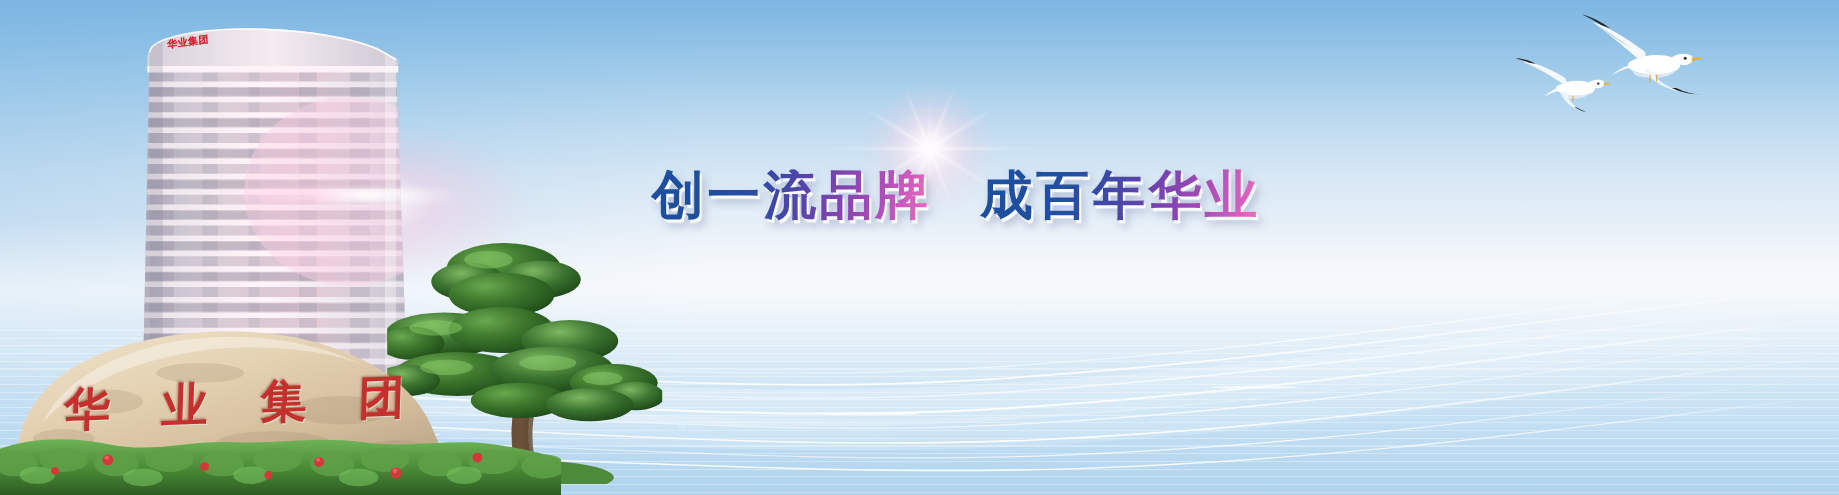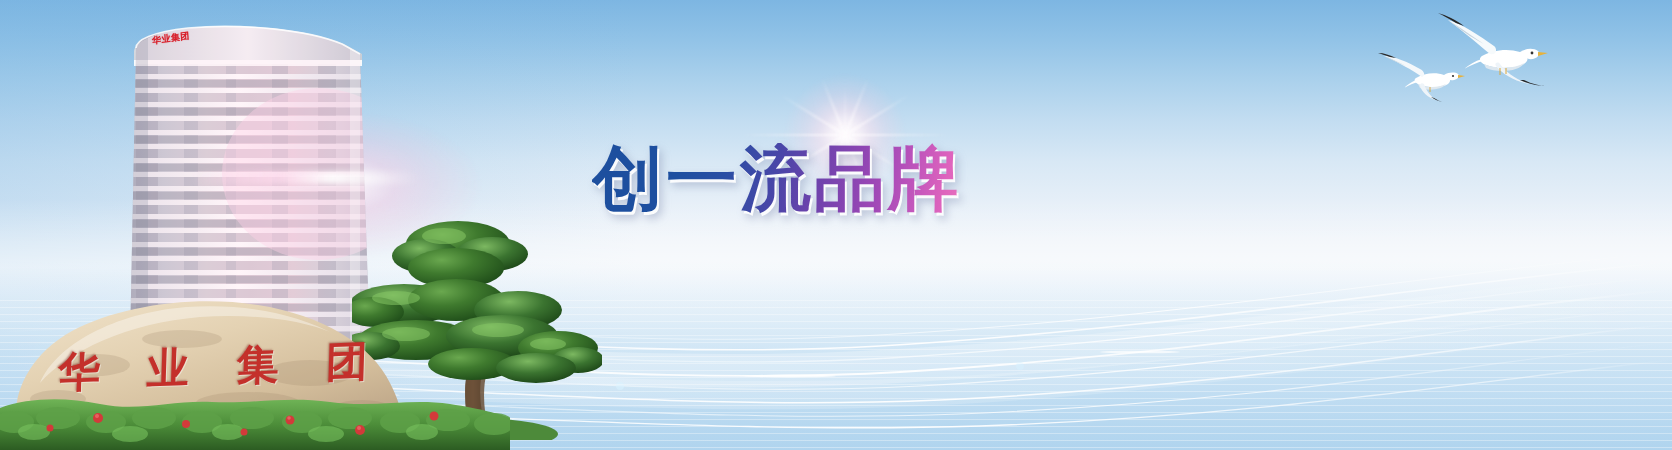--- a/index.html
+++ b/index.html
@@ -216,21 +216,21 @@
     left: 592px; top: 128px;
     width: 760px;
     height: 100px;
     display: flex;
     align-items: center;
     white-space: nowrap;
     pointer-events: none;
   }
   .headline-text {
     font-family: "DejaVu Sans", "Liberation Sans", sans-serif;
-    font-size: 71px;
+    font-size: 48px;
     font-weight: bold;
     letter-spacing: 3px;
     line-height: 1;
     background: linear-gradient(100deg,
       #1d4f9e 0%,
       #1e4fa0 24%,
       #2a4ea4 36%,
       #4a46a8 50%,
       #6c43ac 60%,
       #8a45b2 70%,
@@ -594,15 +594,16 @@
       <path d="M 44,51 C 37,53 31,57 26,61 C 33,57 40,54 46,53 Z" fill="#ffffff"></path>
 
       <path d="M 62,60 L 62,67" stroke="#d8a63c" stroke-width="1" fill="none"></path>
       <path d="M 68,60 L 68,66" stroke="#d8a63c" stroke-width="1" fill="none"></path>
     </svg>
   </div>
 
   <div class="headline">
     <span class="headline-text">创一流品牌</span>
     <span class="headline-gap"></span>
+    <span class="headline-text">成百年华业</span>
   </div>
 
 </div>
 
 </body></html>

